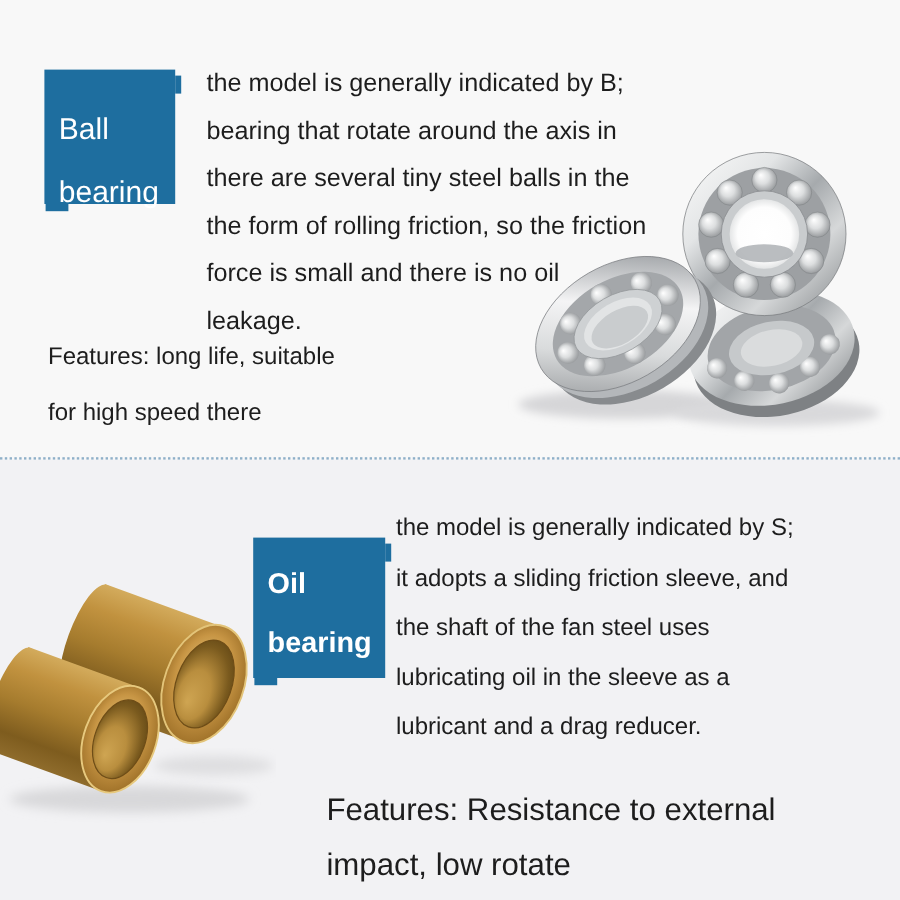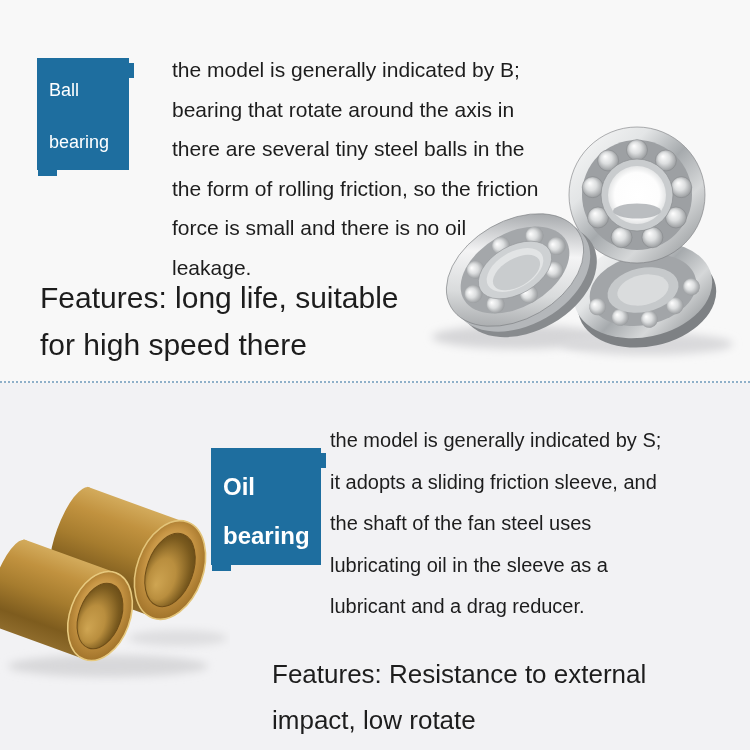--- a/index.html
+++ b/index.html
@@ -12,31 +12,31 @@
   .bottom-bg{position:absolute;left:0;top:383px;width:750px;height:367px;background:#f2f2f4;}
   .divider{position:absolute;left:0;top:381px;width:750px;height:0;border-top:2px dotted #8fb0c9;}
 
   
   .label-box{
     position:absolute;background:#1e6e9f;color:#ffffff;
     box-sizing:border-box;z-index:3;
   }
   .label-box .tab-right{position:absolute;top:5px;right:-5px;width:5px;height:15px;background:#1e6e9f;}
   .label-box .tab-bottom{position:absolute;left:1px;bottom:-6px;width:19px;height:6px;background:#1e6e9f;}
-  .ball-box{left:37px;top:58px;width:92px;height:112px;padding:6px 0 0 12px;font-size:18px;}
+  .ball-box{left:37px;top:58px;width:109px;height:112px;padding:24px 0 0 12px;font-size:25px;}
   .ball-box .label-line{line-height:52px;}
   .oil-box{left:211px;top:448px;width:110px;height:117px;padding:14px 0 0 12px;font-size:24px;}
   .oil-box .label-line{line-height:49px;font-weight:bold;}
 
   .desc{position:absolute;white-space:nowrap;z-index:2;}
   .desc-top{left:172px;top:33px;font-size:21px;line-height:39.5px;margin-top:17px;}
   .desc-bottom{left:330px;top:420px;font-size:20px;line-height:41.5px;}
 
   .features{position:absolute;white-space:nowrap;z-index:2;}
-  .features-top{left:40px;top:274px;font-size:30px;line-height:47px;}
+  .features-top{left:40px;top:274px;font-size:20px;line-height:47px;}
   .features-bottom{left:272px;top:651px;font-size:26px;line-height:46px;}
 
   .photo{position:absolute;z-index:1;}
   .photo-bearings{left:420px;top:92px;}
   .photo-bushings{left:0px;top:468px;}
 </style>
 </head>
 <body>
 
 <div class="stage">

